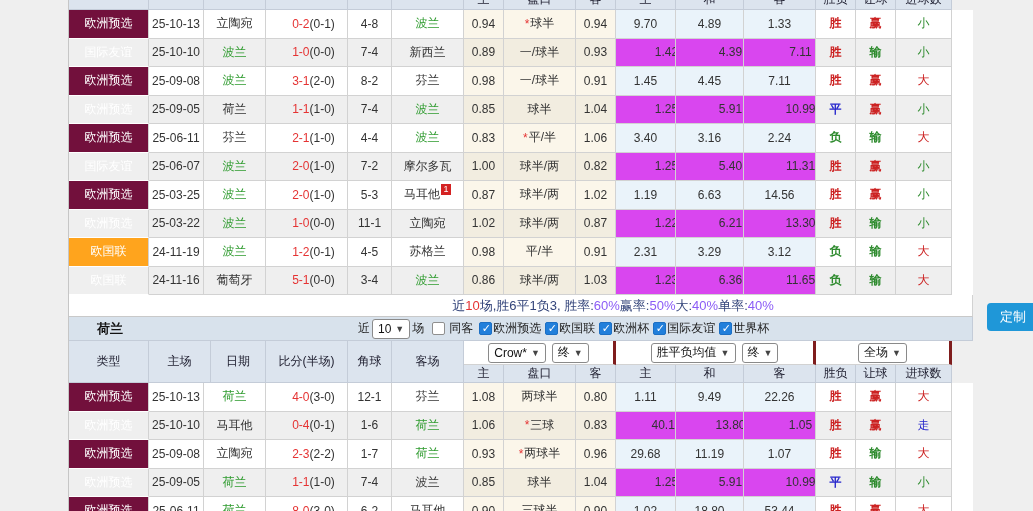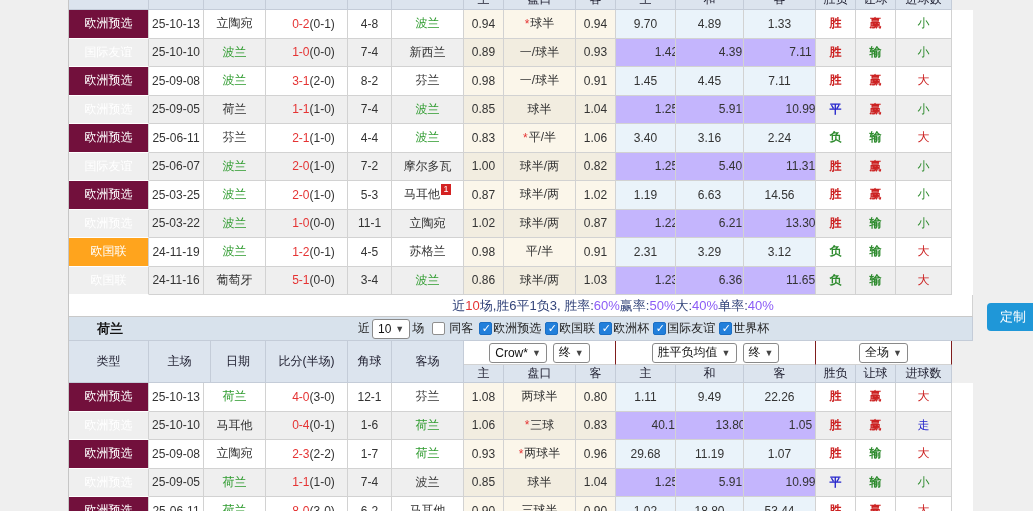--- a/index.html
+++ b/index.html
@@ -12,21 +12,21 @@
   .tablebox{position:absolute;left:68px;width:904px;border-left:1px solid #c6c6c6;}
   .t1{top:-15px;}
   .sec2{top:317px;}
   
   .cell{box-sizing:border-box;flex-shrink:0;display:flex;align-items:center;justify-content:center;
     border-right:1px solid #d2d2d2;border-bottom:1px solid #d2d2d2;font-size:12px;color:#333;overflow:hidden;white-space:nowrap;}
   .trow{display:flex;height:28.5px;background:#fff;}
   .trow .cell{height:28.5px;}
   .trow.even .cell{background:#efefef;}
   .trow .hc{background:#fbf6ea;}   .trow.even .hc{background:#f2ede0;}
-  .trow .eu{background:#eaf3fa;}   .trow.even .eu{background:#c4b5fd;padding-left:42px;}
+  .trow .eu{background:#eaf3fa;}   .trow.even .eu{background:#d946ef;padding-left:42px;}
   .type-cell{color:#fff;border-bottom:1px solid #fff;}
   .type-euq{background:#72103c;}
   .type-fri{background:#5b76c3;}
   .type-unl{background:#ffa41d;}
   .w1{width:80px}.w2{width:55px}.w3{width:62px}.w4{width:82px}.w5{width:44px}.w6{width:72px}
   .w7{width:40px}.w8{width:72px}.w9{width:40px}.w10{width:60px}.w11{width:68px}.w12{width:72px}
   .w13{width:40px}.w14{width:40px}.w15{width:56px}
   .green{color:#2e9b2e;}
   .ft{color:#e53333;margin-left:14px;}
   .ht{color:#333;}
@@ -57,21 +57,21 @@
   .cb.checked{background:#217fdb;border-color:#1c6fc4;}
   .cb.checked::after{content:"\2713";position:absolute;left:1.5px;top:-1.5px;color:#fff;font-size:11px;font-weight:bold;}
   #league-filters{display:inline-flex;align-items:center;}
   #league-filters .cb{margin:0 1px 0 4px;}
   
   .t2hdr{display:flex;}
   .t2hdr .lh{height:42px;text-align:center;}
   .rightcol{display:flex;flex-direction:column;}
   .ddrow{display:flex;height:24px;}
   .gcell{box-sizing:border-box;display:flex;align-items:center;justify-content:center;gap:6px;
-    border-right:1px solid #7f1d1d;border-bottom:1px solid #d2d2d2;background:#fff;height:24px;flex-shrink:0;}
+    border-right:3px solid #7f1d1d;border-bottom:1px solid #d2d2d2;background:#fff;height:24px;flex-shrink:0;}
   .g1{width:152px}.g2{width:200px}.g3{width:136px}
   .subrow{display:flex;height:18px;}
   .subrow .hcell{height:18px;}
   
   .custom-btn{position:absolute;left:987px;top:303px;width:52px;height:28px;background:#1f97d8;color:#fff;
     border:none;border-radius:4px;font-size:13px;font-family:inherit;cursor:pointer;}
 </style>
 </head>
 <body>
 

